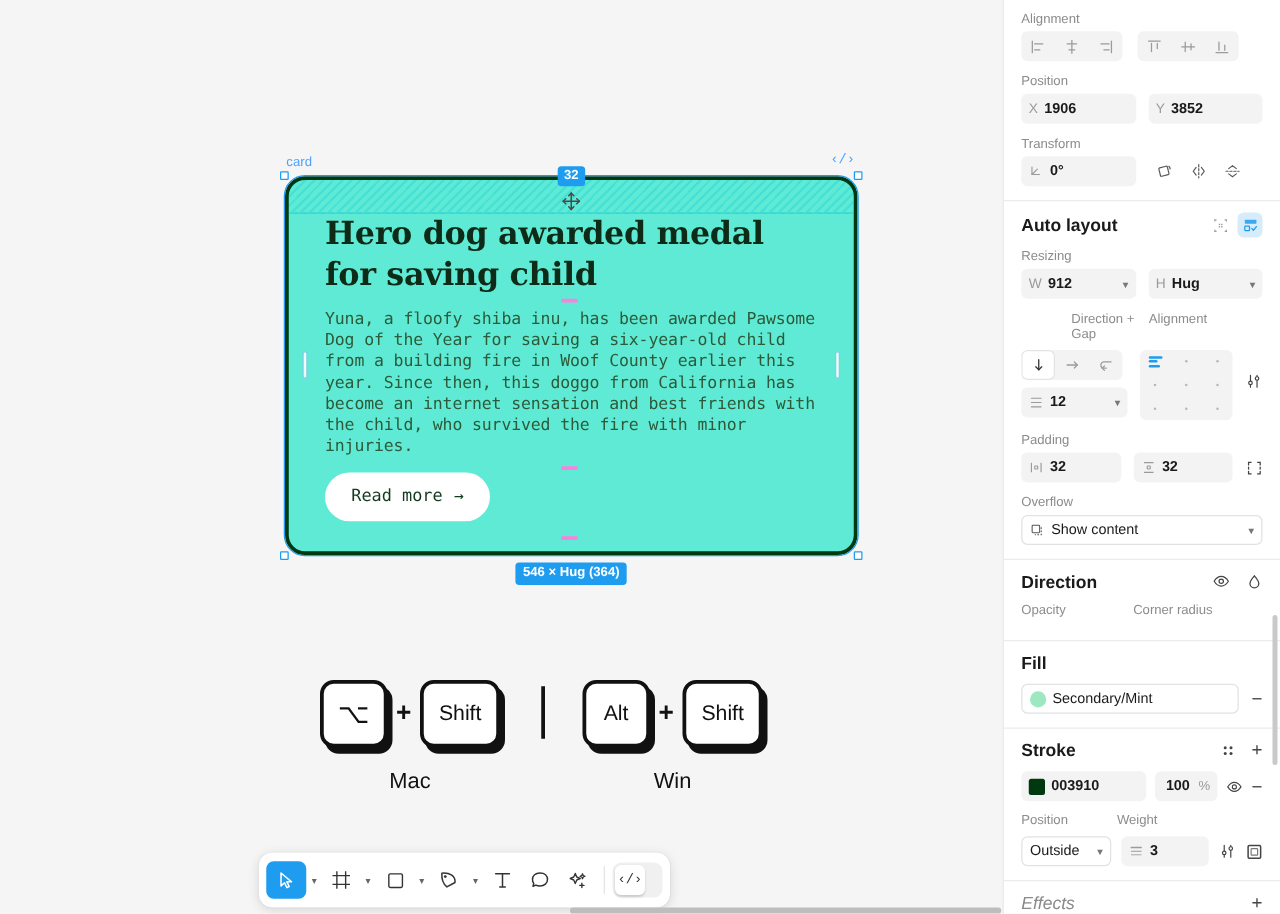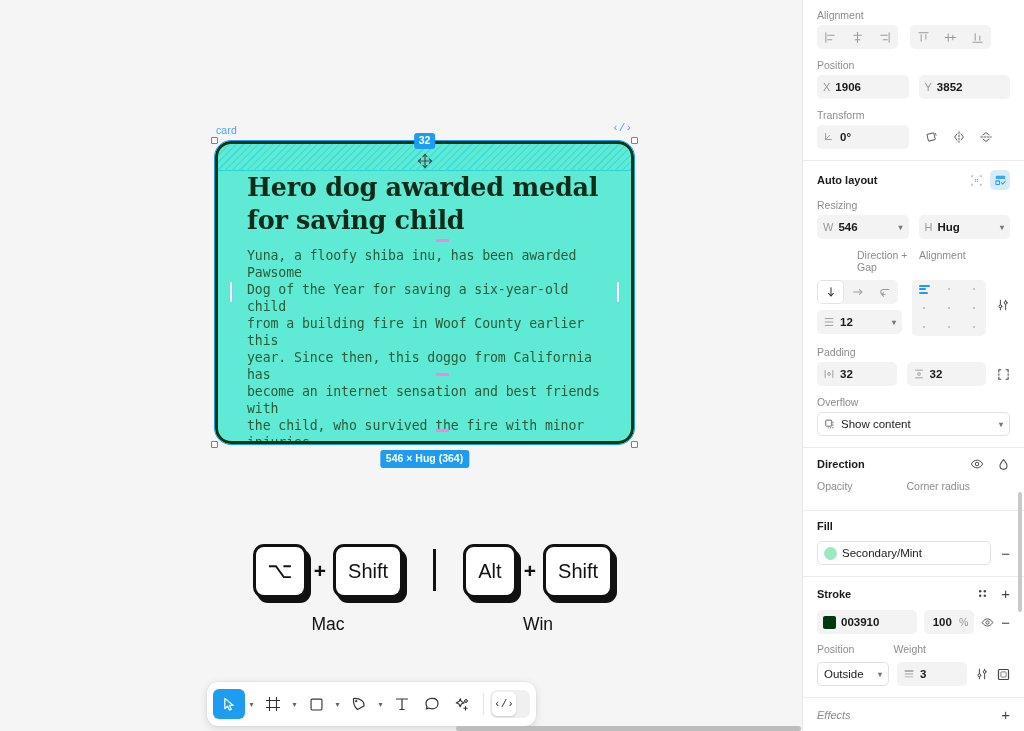--- a/index.html
+++ b/index.html
@@ -15,22 +15,22 @@
   #canvas {
     position: absolute; left: 0; top: 0;
     width: 802px; height: 731px;
     background: #f5f5f5;
     overflow: hidden;
   }
 
   
   #card-wrap {
     position: absolute;
-    left: 215px; top: 141px;
-    width: 419px; height: 303px;
+    left: 228px; top: 141px;
+    width: 458px; height: 303px;
   }
   .card-label {
     position: absolute; left: 1px; top: -17px;
     font-size: 10.5px; color: #4da3ff; letter-spacing: .1px;
     white-space: nowrap;
   }
   .code-badge {
     position: absolute; right: 2px; top: -18px;
     font-size: 11px; color: #4da3ff; line-height: 1;
     font-family: "Liberation Mono", monospace;
@@ -149,21 +149,21 @@
   }
   .kbd-row { display: flex; align-items: center; height: 66px; }
   .kbd {
     background: #fff;
     border: 3.5px solid #111;
     border-radius: 11px;
     box-shadow: 4px 5px 0 #111;
     height: 54px;
     min-width: 54px;
     display: flex; align-items: center; justify-content: center;
-    font-size: 20px; color: #111;
+    font-size: 17px; color: #111;
     padding: 10px 12px;
     font-family: "Liberation Sans", sans-serif;
   }
   .kbd.opt { font-size: 22px; padding: 0 10px; }
   .plus { font-size: 21px; font-weight: 600; margin: 0 7px; color: #111; }
   .kbd-caption {
     text-align: center; font-size: 17.5px; color: #111;
     margin-top: 10px;
   }
   #kbd-mac { position: absolute; left: 0; top: 0; width: 160px; }
@@ -224,21 +224,21 @@
     border-left: 1px solid #e6e6e6;
     font-size: 11px; color: #333;
     overflow: hidden;
   }
   .sec { padding: 9px 14px 11px; border-bottom: 1px solid #ececec; }
   .sec.nb { border-bottom: none; }
   .sec-head {
     display: flex; align-items: center; justify-content: space-between;
     margin-bottom: 9px;
   }
-  .sec-title { font-size: 11px; font-weight: 700; color: #1a1a1a; }
+  .sec-title { font-size: 14px; font-weight: 700; color: #1a1a1a; }
   .sec-title.muted { color: #8a8a8a; font-weight: 400; font-style: italic; }
   .lbl { font-size: 10.5px; color: #8c8c8c; margin-bottom: 4px; display: block; }
   .row { display: flex; gap: 10px; }
   .col { flex: 1; min-width: 0; }
 
   .field {
     background: #f3f3f3; border-radius: 5px;
     height: 24px; display: flex; align-items: center;
     padding: 0 6px; gap: 5px;
     font-size: 11.5px; color: #1a1a1a; font-weight: 600;
@@ -568,21 +568,21 @@
               </svg>
           </span>
         </div>
       </div>
 
       <span class="lbl">Resizing</span>
       <div class="row" style="margin-bottom:10px;">
         <div class="col">
           <div class="field">
             <span class="pre">W</span>
-            <span class="val">546</span>
+            <span class="val">912</span>
             <span class="chev">▾</span>
           </div>
         </div>
         <div class="col">
           <div class="field">
             <span class="pre">H</span>
             <span class="val">Hug</span>
             <span class="chev">▾</span>
           </div>
         </div>

